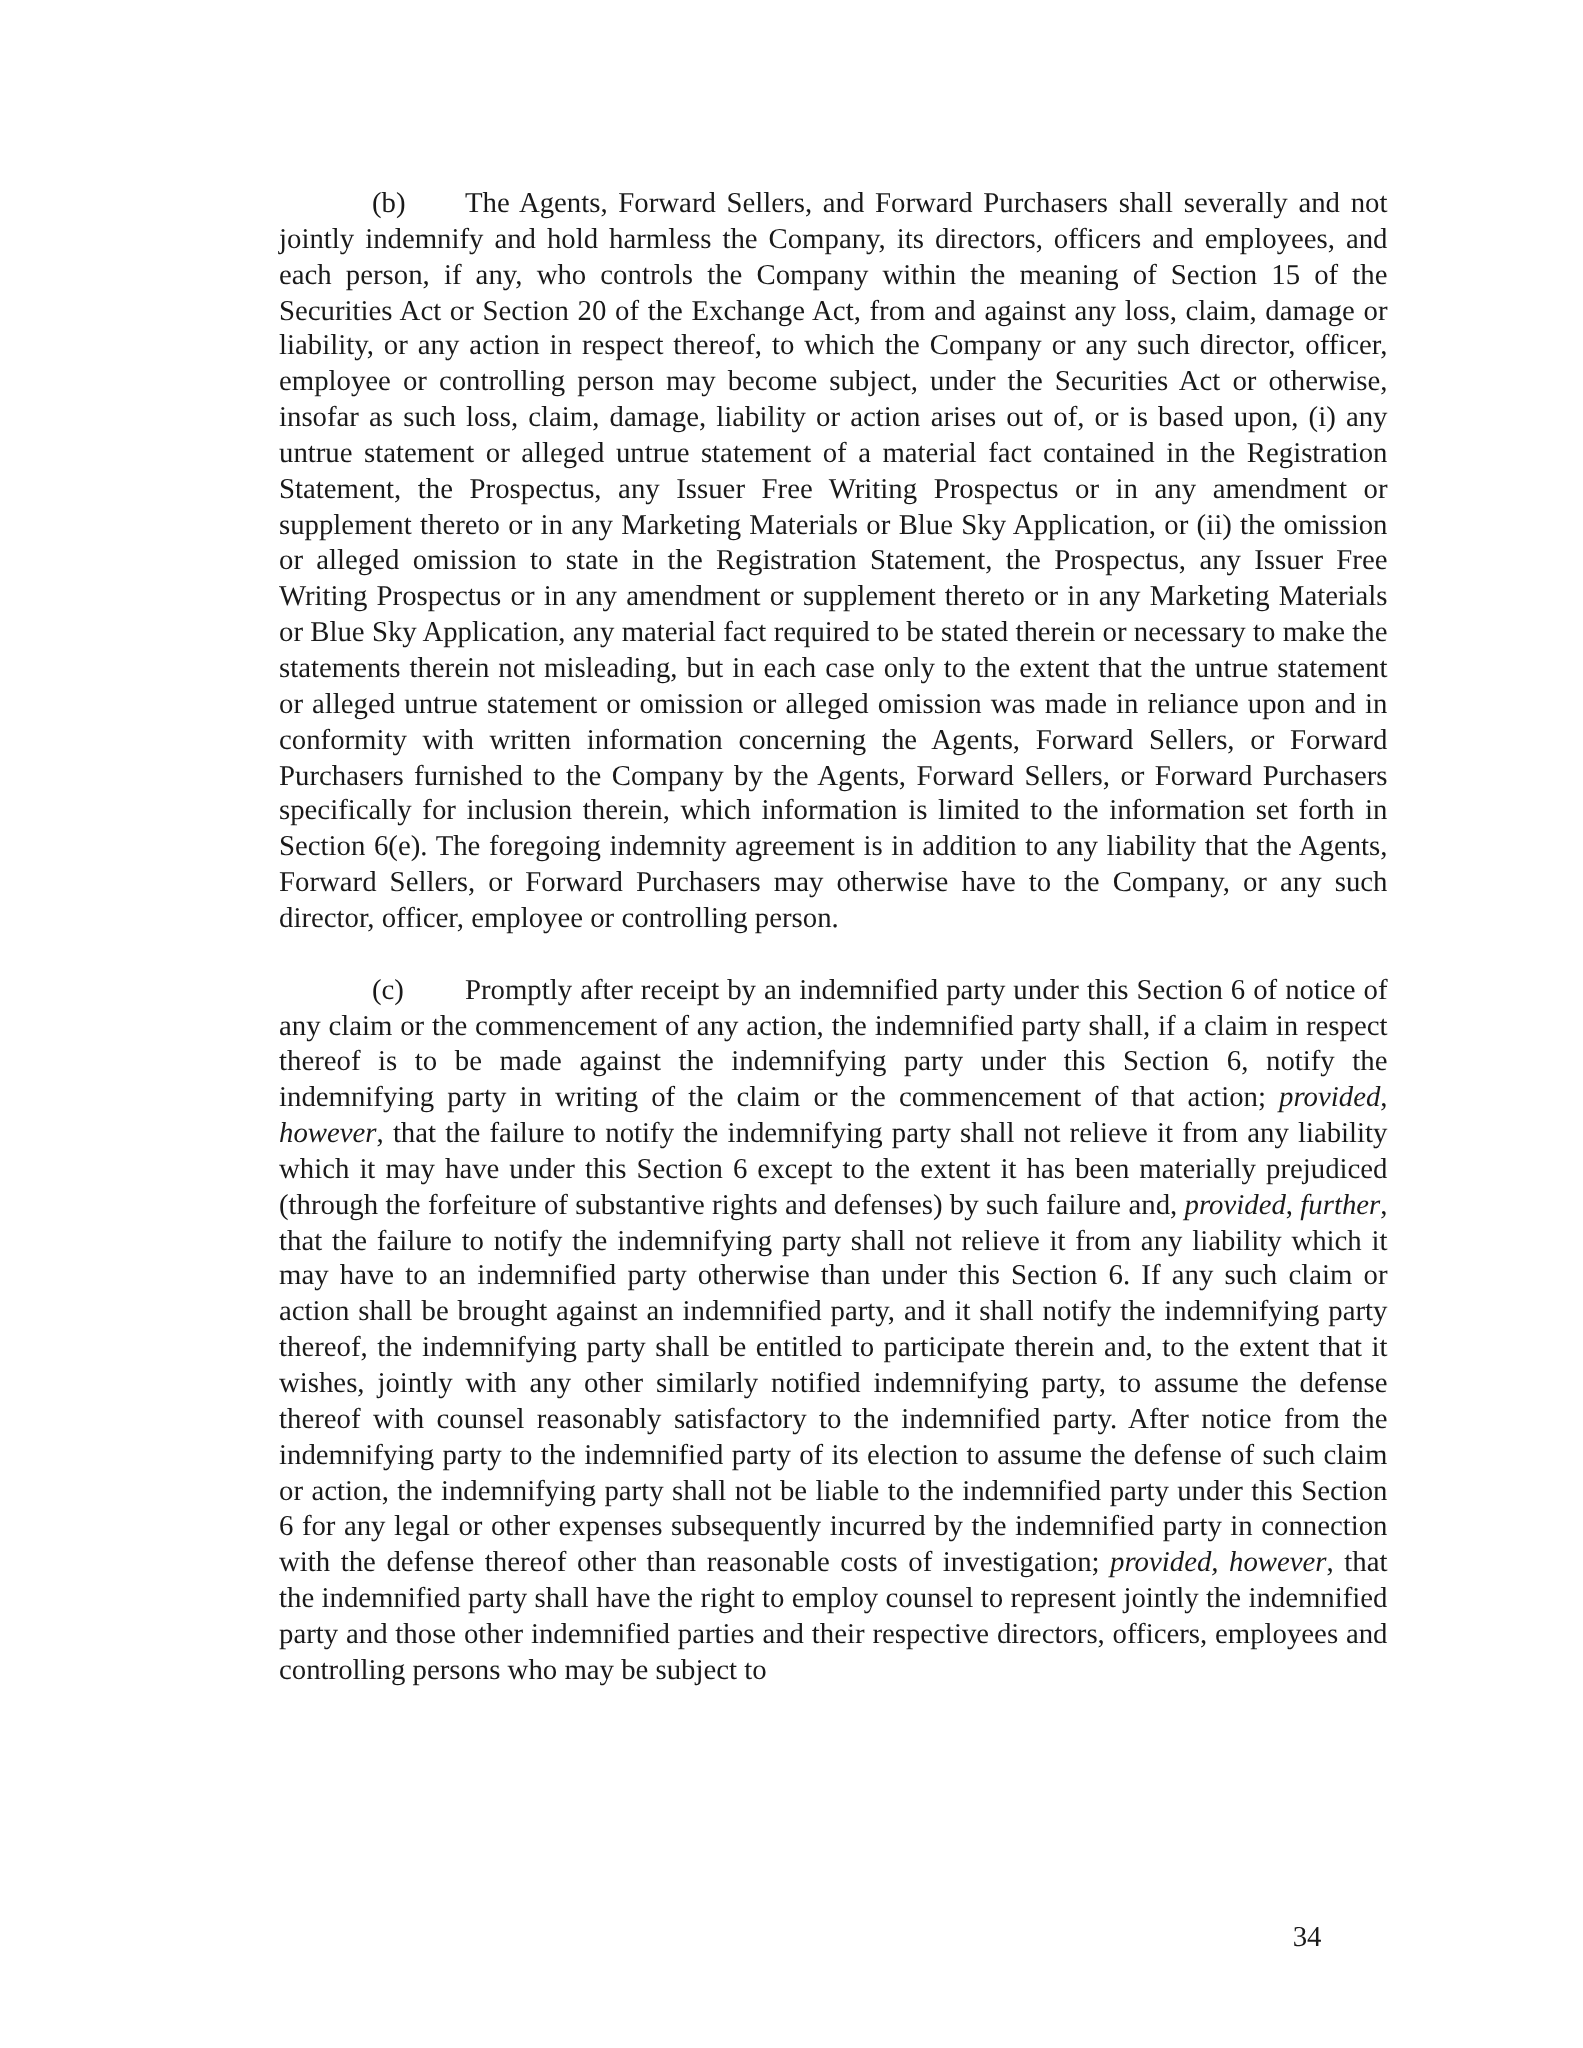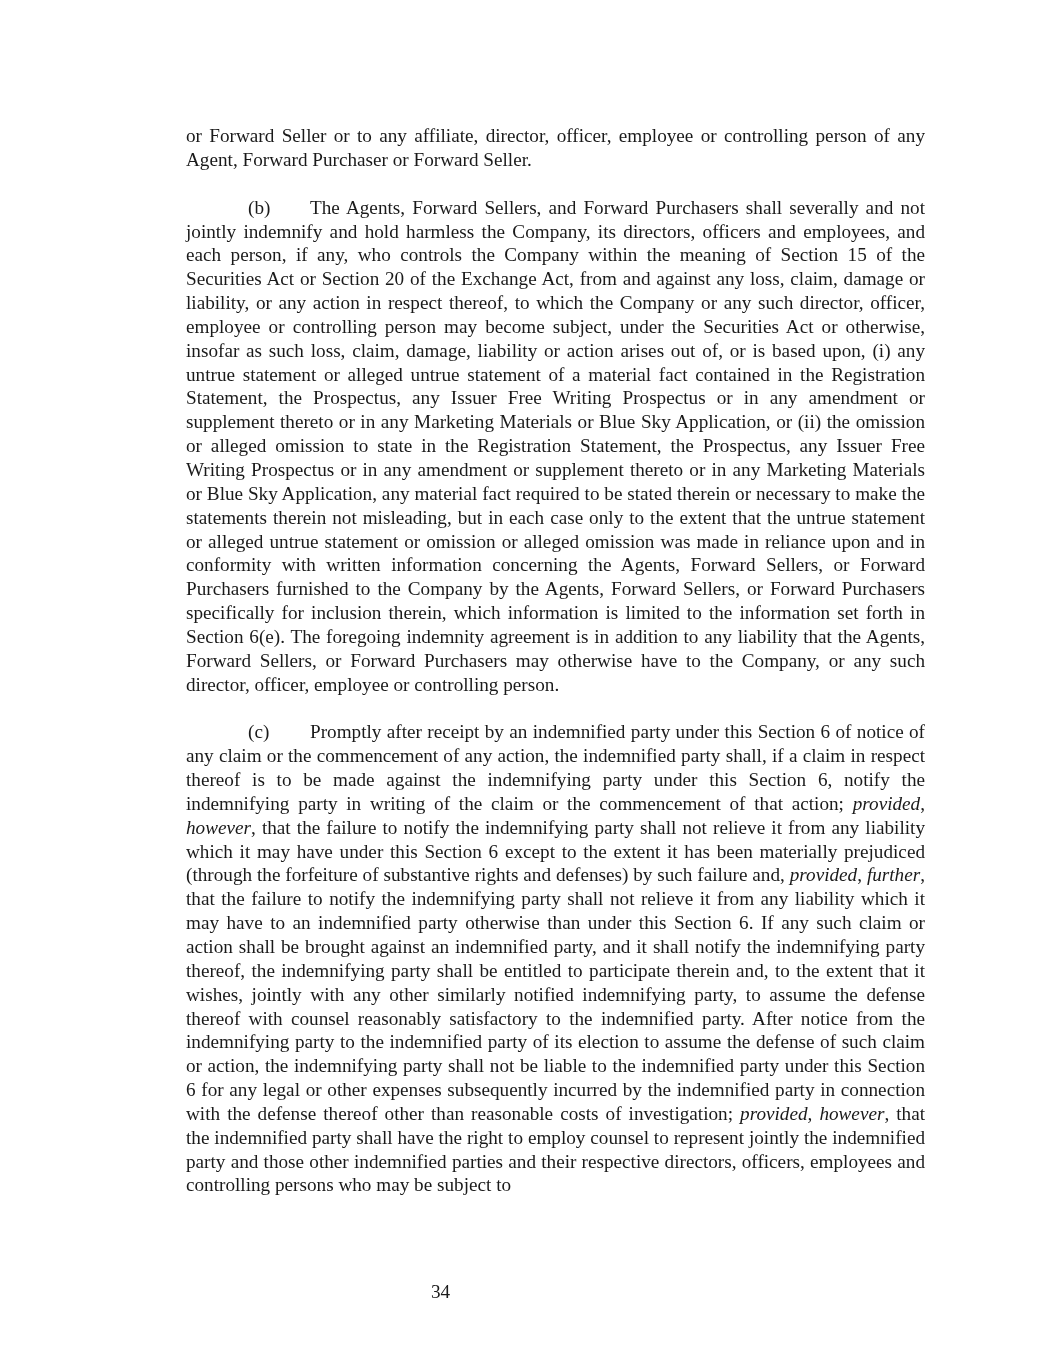--- a/index.html
+++ b/index.html
@@ -36,32 +36,29 @@
       margin-left: 62px;
       width: 62px;
     }
     .para i {
     }
     .page-number {
       position: absolute;
       left: 0;
       width: 881px;
       top: 1280px;
-      text-align: center;
+      text-align: right;
       font-size: 19.2px;
       line-height: 24px;
     }
   </style>
 </head>
 <body>
 
 <div class="page">
-  <p class="para">
-    <span>or Forward Seller or to any affiliate, director, officer, employee or controlling person of any Agent, Forward Purchaser or Forward Seller.</span>
-  </p>
 
   <p class="para para-indent">
     <span class="label">(b)</span><span>The Agents, Forward Sellers, and Forward Purchasers shall severally and not jointly indemnify and hold harmless the Company, its directors, officers and employees, and each person, if any, who controls the Company within the meaning of Section 15 of the Securities Act or Section 20 of the Exchange Act, from and against any loss, claim, damage or liability, or any action in respect thereof, to which the Company or any such director, officer, employee or controlling person may become subject, under the Securities Act or otherwise, insofar as such loss, claim, damage, liability or action arises out of, or is based upon, (i) any untrue statement or alleged untrue statement of a material fact contained in the Registration Statement, the Prospectus, any Issuer Free Writing Prospectus or in any amendment or supplement thereto or in any Marketing Materials or Blue Sky Application, or (ii) the omission or alleged omission to state in the Registration Statement, the Prospectus, any Issuer Free Writing Prospectus or in any amendment or supplement thereto or in any Marketing Materials or Blue Sky Application, any material fact required to be stated therein or necessary to make the statements therein not misleading, but in each case only to the extent that the untrue statement or alleged untrue statement or omission or alleged omission was made in reliance upon and in conformity with written information concerning the Agents, Forward Sellers, or Forward Purchasers furnished to the Company by the Agents, Forward Sellers, or Forward Purchasers specifically for inclusion therein, which information is limited to the information set forth in Section 6(e).  The foregoing indemnity agreement is in addition to any liability that the Agents, Forward Sellers, or Forward Purchasers may otherwise have to the Company, or any such director, officer, employee or controlling person.</span>
   </p>
 
   <p class="para para-indent">
     <span class="label">(c)</span><span>Promptly after receipt by an indemnified party under this Section 6 of notice of any claim or the commencement of any action, the indemnified party shall, if a claim in respect thereof is to be made against the indemnifying party under this Section 6, notify the indemnifying party in writing of the claim or the commencement of that action; </span><i>provided</i><span>, </span><i>however</i><span>, that the failure to notify the indemnifying party shall not relieve it from any liability which it may have under this Section 6 except to the extent it has been materially prejudiced (through the forfeiture of substantive rights and defenses) by such failure and, </span><i>provided</i><span>, </span><i>further</i><span>, that the failure to notify the indemnifying party shall not relieve it from any liability which it may have to an indemnified party otherwise than under this Section 6.  If any such claim or action shall be brought against an indemnified party, and it shall notify the indemnifying party thereof, the indemnifying party shall be entitled to participate therein and, to the extent that it wishes, jointly with any other similarly notified indemnifying party, to assume the defense thereof with counsel reasonably satisfactory to the indemnified party.  After notice from the indemnifying party to the indemnified party of its election to assume the defense of such claim or action, the indemnifying party shall not be liable to the indemnified party under this Section 6 for any legal or other expenses subsequently incurred by the indemnified party in connection with the defense thereof other than reasonable costs of investigation; </span><i>provided, however</i><span>, that the indemnified party shall have the right to employ counsel to represent jointly the indemnified party and those other indemnified parties and their respective directors, officers, employees and controlling persons who may be subject to</span>
   </p>
 </div>
 

